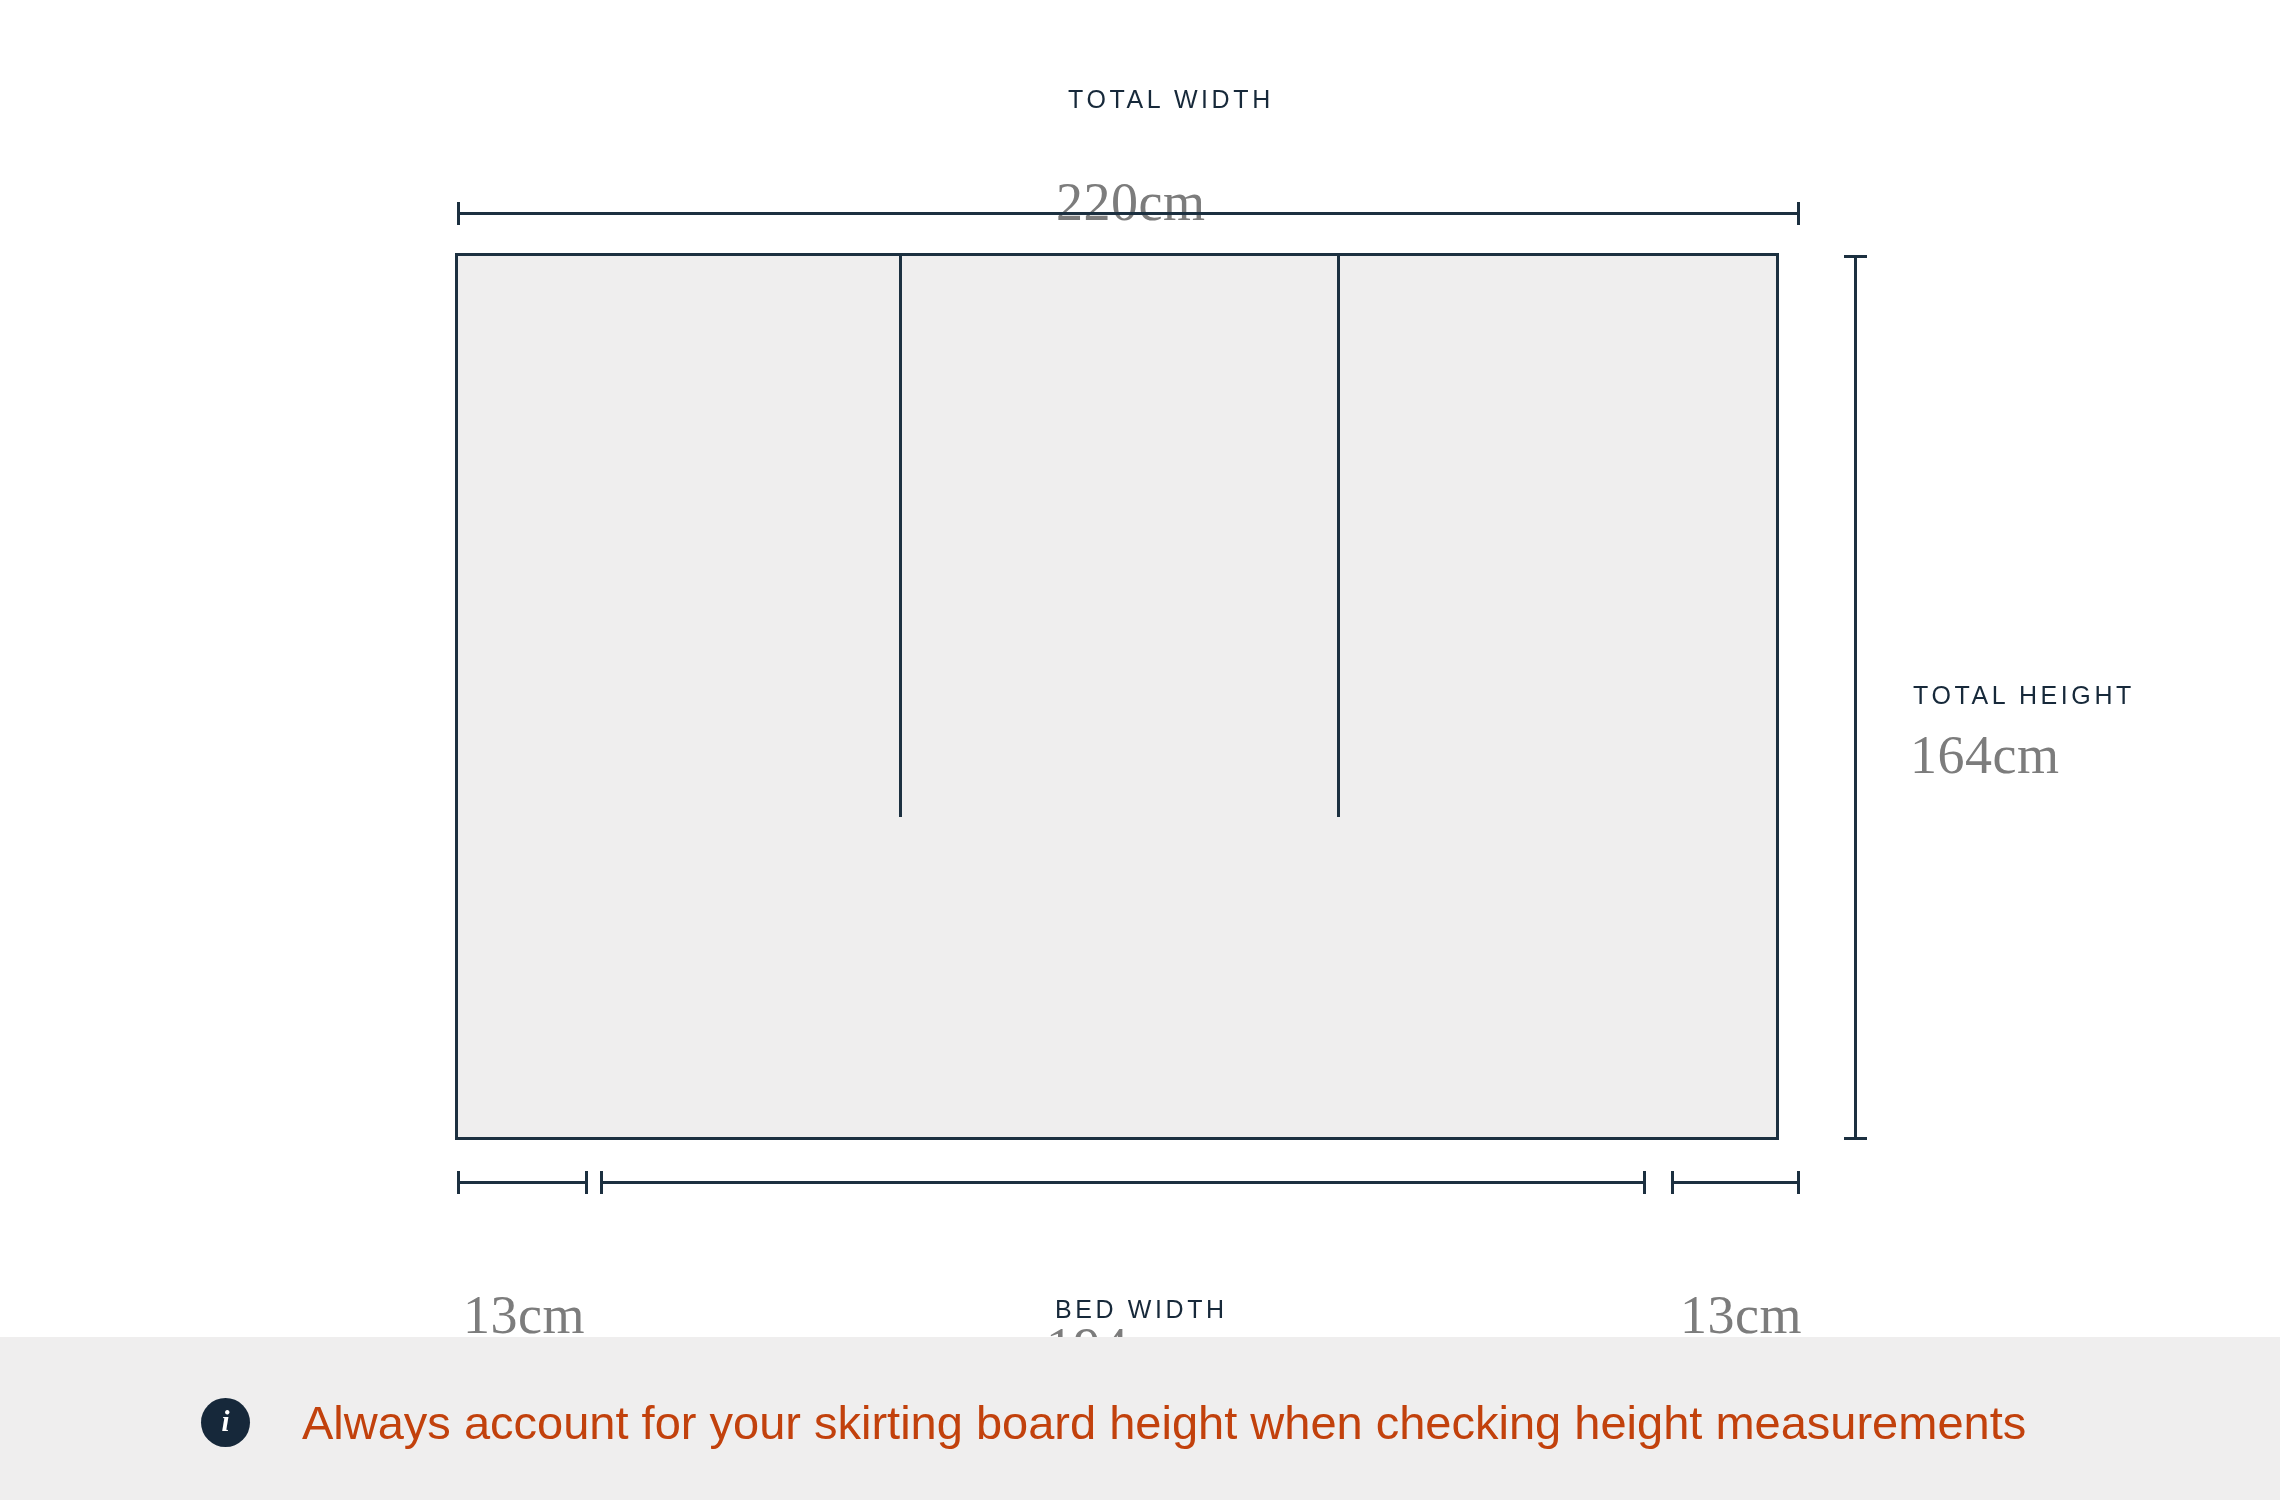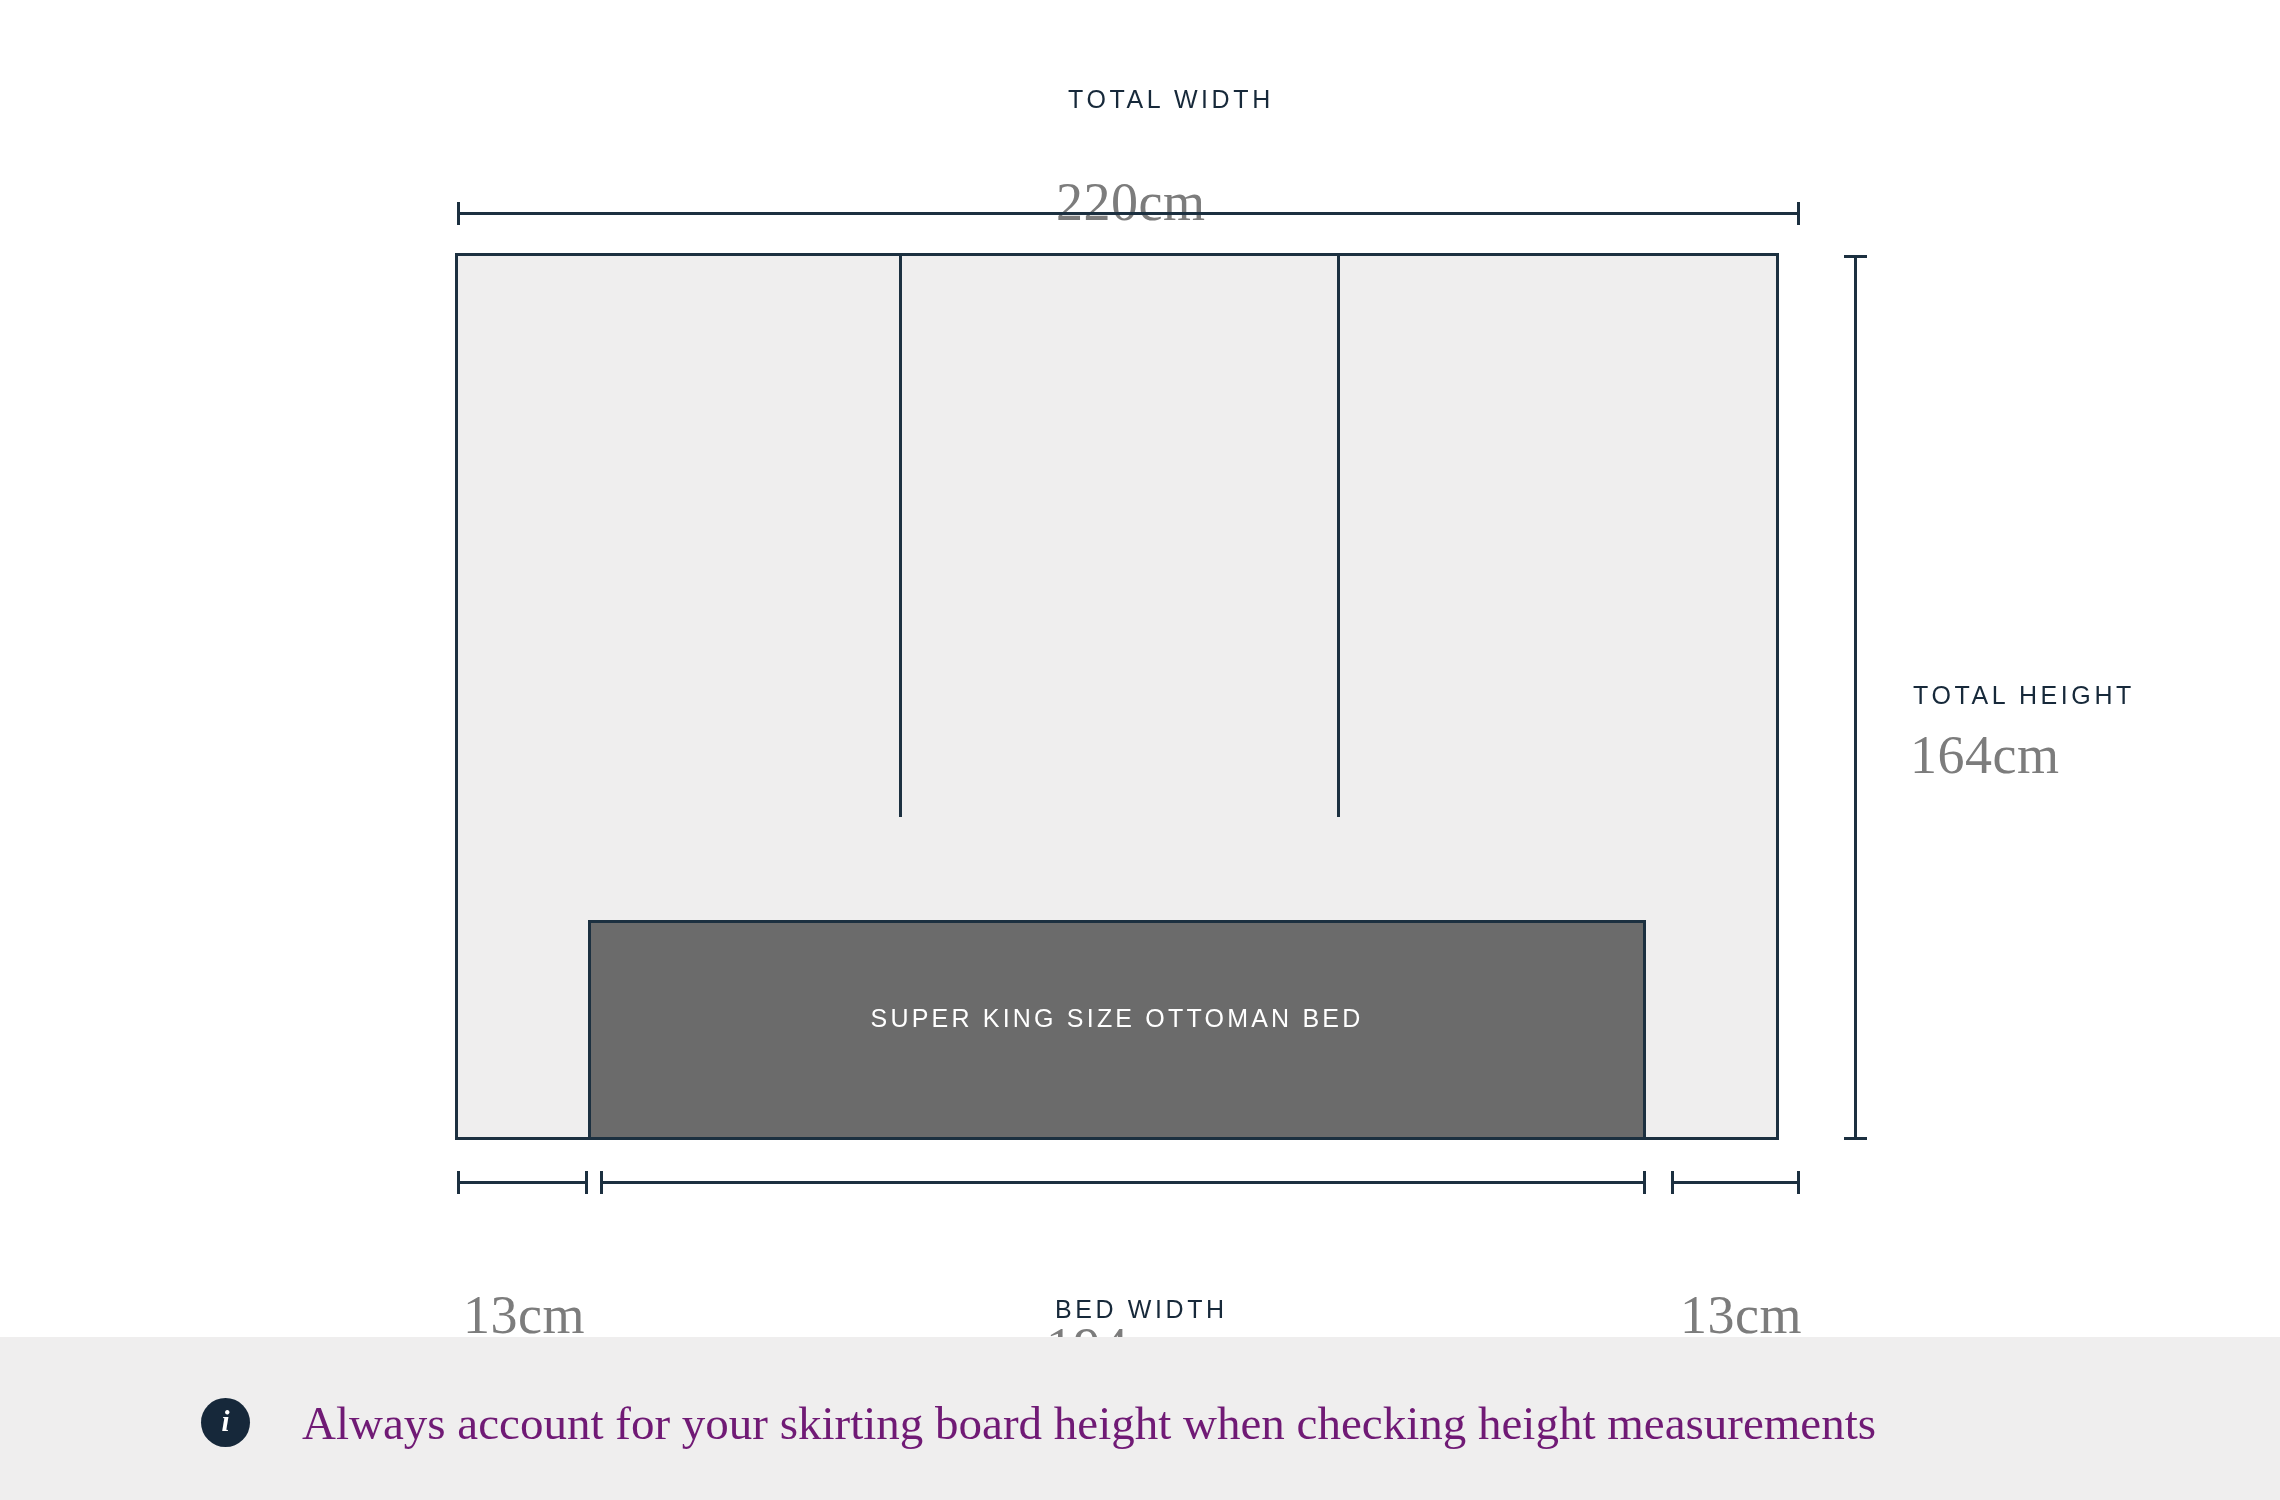--- a/index.html
+++ b/index.html
@@ -150,23 +150,23 @@
     font-weight: 700;
     font-size: 29px;
     color: #ffffff;
     line-height: 1;
     transform: translateY(-1px);
   }
   .notice-text {
     position: absolute;
     left: 302px;
     top: 1398px;
-    font-family: Liberation Serif, serif;
+    font-family: Liberation Sans, sans-serif;
     font-size: 47px;
-    color: #701a75;
+    color: #c2410c;
     white-space: nowrap;
     line-height: 50px;
   }
 </style>
 </head>
 <body>
 
 <div id="stage">
 
   <div class="cap-label" style="left:1068px; top:85px;">TOTAL WIDTH</div>
@@ -175,23 +175,20 @@
   <div class="dim-h" style="left:457px; top:212px; width:1343px;">
     <div class="cap left"></div>
     <div class="cap right"></div>
   </div>
 
   <div class="headboard">
     <div class="panel-divider d1"></div>
     <div class="panel-divider d2"></div>
   </div>
 
-  <div class="bed">
-    <span class="bed-label">SUPER KING SIZE OTTOMAN BED</span>
-  </div>
 
   <div class="dim-v" style="left:1854px; top:255px; height:885px;">
     <div class="cap top"></div>
     <div class="cap bottom"></div>
   </div>
 
   <div class="cap-label" style="left:1913px; top:681px;">TOTAL HEIGHT</div>
   <div class="value-label" style="left:1910px; top:680px;">164cm</div>
 
   <div class="dim-h" style="left:457px; top:1181px; width:131px;">

